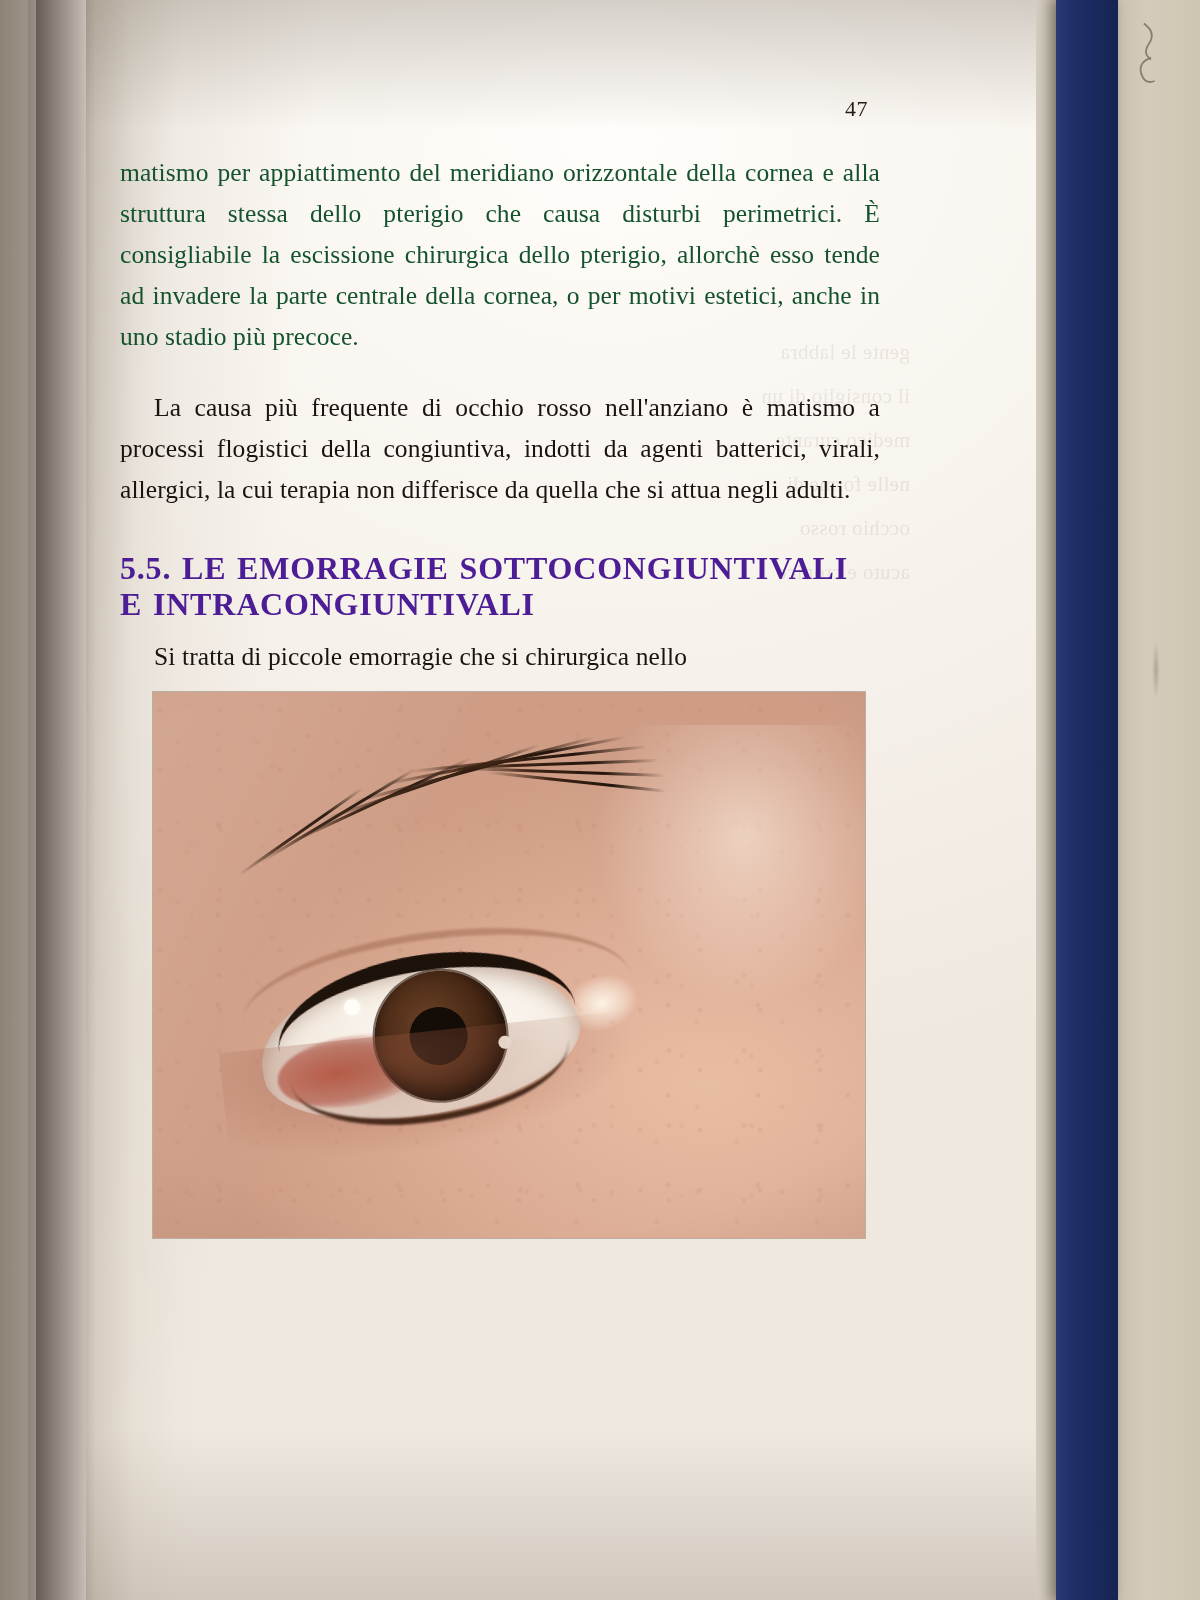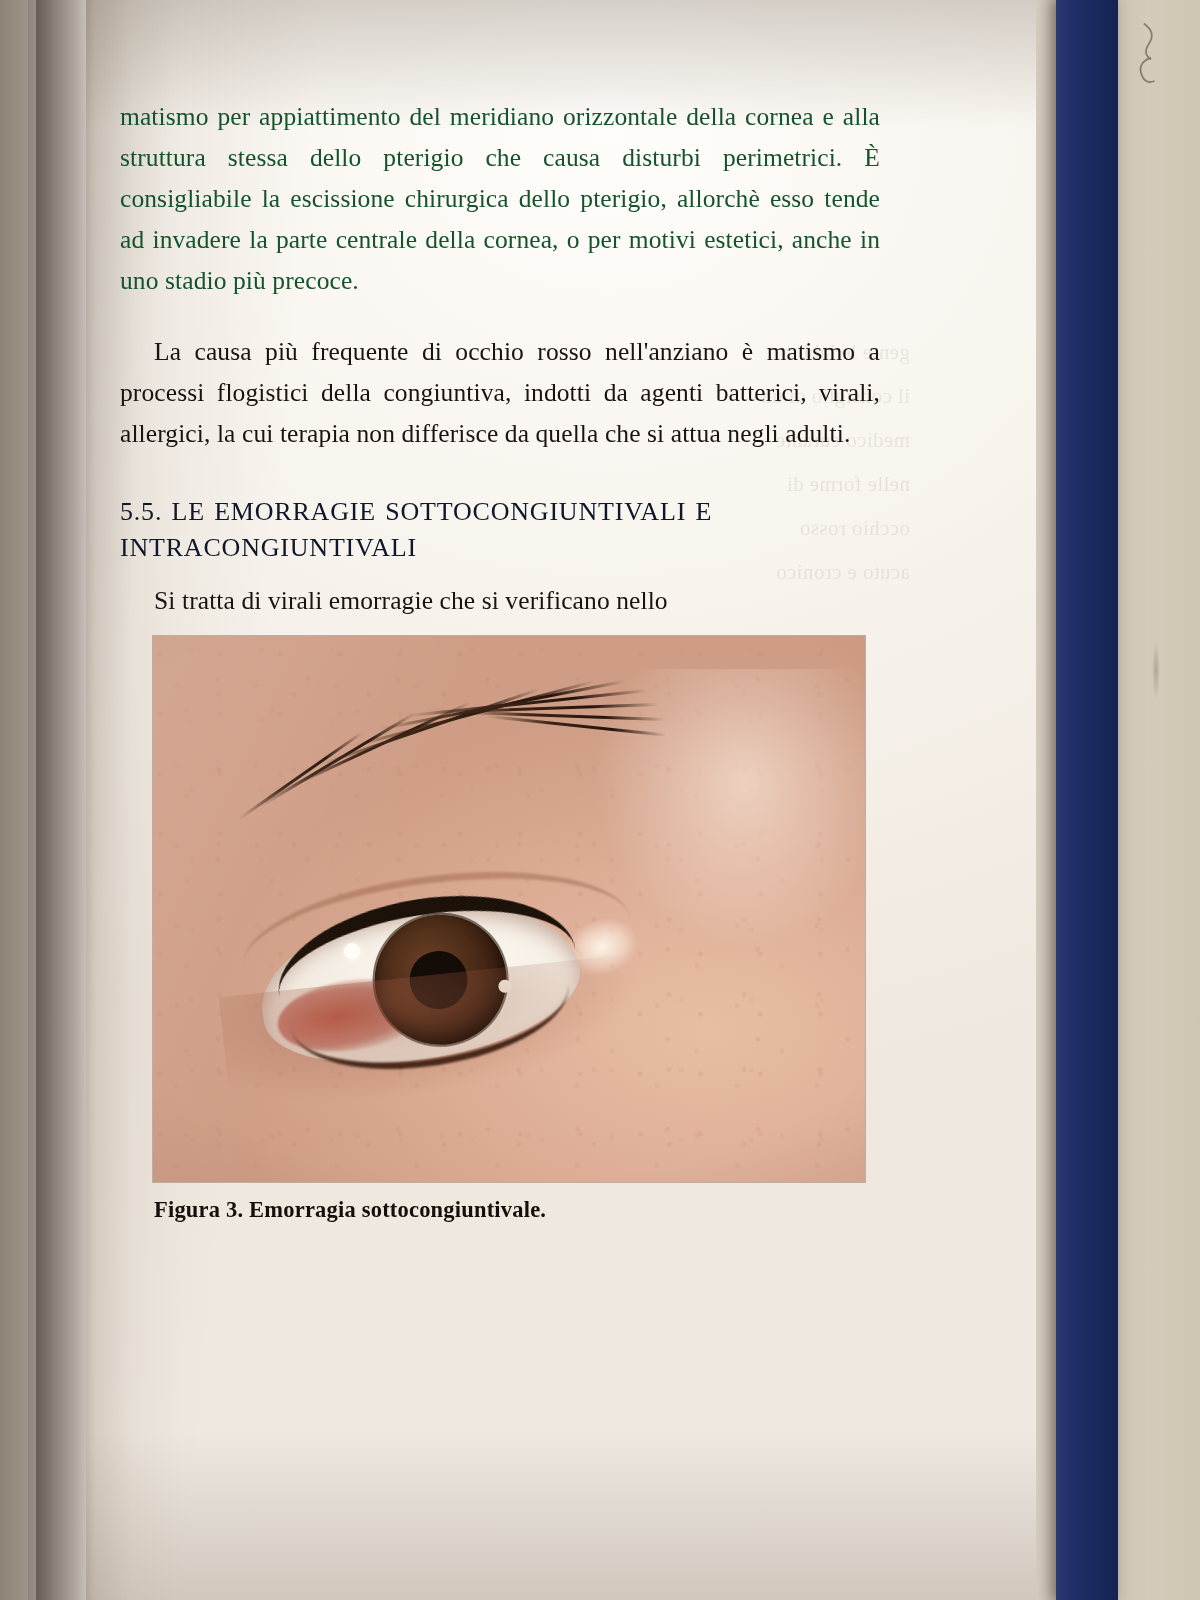--- a/index.html
+++ b/index.html
@@ -114,26 +114,26 @@
     letter-spacing:.1px;
     color:#1a1410;
   }
   p.body.faded{
     color:#14532d;
   }
   p.indent{text-indent:34px;}
   .gap{height:30px;}
 
   h2.section{
-    font-size:26px;
-    font-weight:normal;
+    font-size:32px;
+    font-weight:bold;
     letter-spacing:.8px;
     line-height:36px;
     margin:40px 0 14px 0;
-    color:#0f172a;
+    color:#4c1d95;
     word-spacing:2px;
   }
 
   
   .figure{
     margin-top:14px;
     position:relative;
     width:712px;height:546px;
     left:32px;
     border:1px solid #b9aea0;
@@ -287,30 +287,31 @@
 acuto e cronico</div>
 
   <div class="page-warm"></div>
   <div class="page-topshade"></div>
   <div class="page-botshade"></div>
   <div class="gutter"></div>
   <div class="gutter2"></div>
 
   <div class="content">
 
+    <div class="folio">47</div>
 
     <p class="body faded">matismo per appiattimento del meridiano orizzontale della cornea e alla struttura stessa dello pterigio che causa disturbi perimetrici. È consigliabile la escissione chirurgica dello pterigio, allorchè esso tende ad invadere la parte centrale della cornea, o per motivi estetici, anche in uno stadio più precoce.</p>
 
     <div class="gap"></div>
 
     <p class="body indent">La causa più frequente di occhio rosso nell'anziano è matismo a processi flogistici della congiuntiva, indotti da agenti batterici, virali, allergici, la cui terapia non differisce da quella che si attua negli adulti.</p>
 
     <h2 class="section">5.5. LE EMORRAGIE SOTTOCONGIUNTIVALI E INTRACONGIUNTIVALI</h2>
 
-    <p class="body indent">Si tratta di virali emorragie che si verificano nello</p>
+    <p class="body indent">Si tratta di piccole emorragie che si chirurgica nello</p>
 
     <div class="figure">
       <div class="photo">
         <div class="skin"></div>
         <div class="skin-grain"></div>
         <div class="temple-light"></div>
         <div class="highlight-cheek"></div>
 
         <div class="brow">
           <i style="left:0px;  top:58px; width:150px; transform:rotate(-26deg);"></i>
@@ -338,16 +339,15 @@
           <div class="lash-upper"></div>
           <div class="lash-lower"></div>
         </div>
 
         <div class="lower-lid-shadow"></div>
         <div class="photo-vignette"></div>
         <div class="photo-glare"></div>
       </div>
     </div>
 
-    <div class="figcaption">Figura 3. Emorragia sottocongiuntivale.</div>
 
   </div>
 </div>
 
 </body></html>

